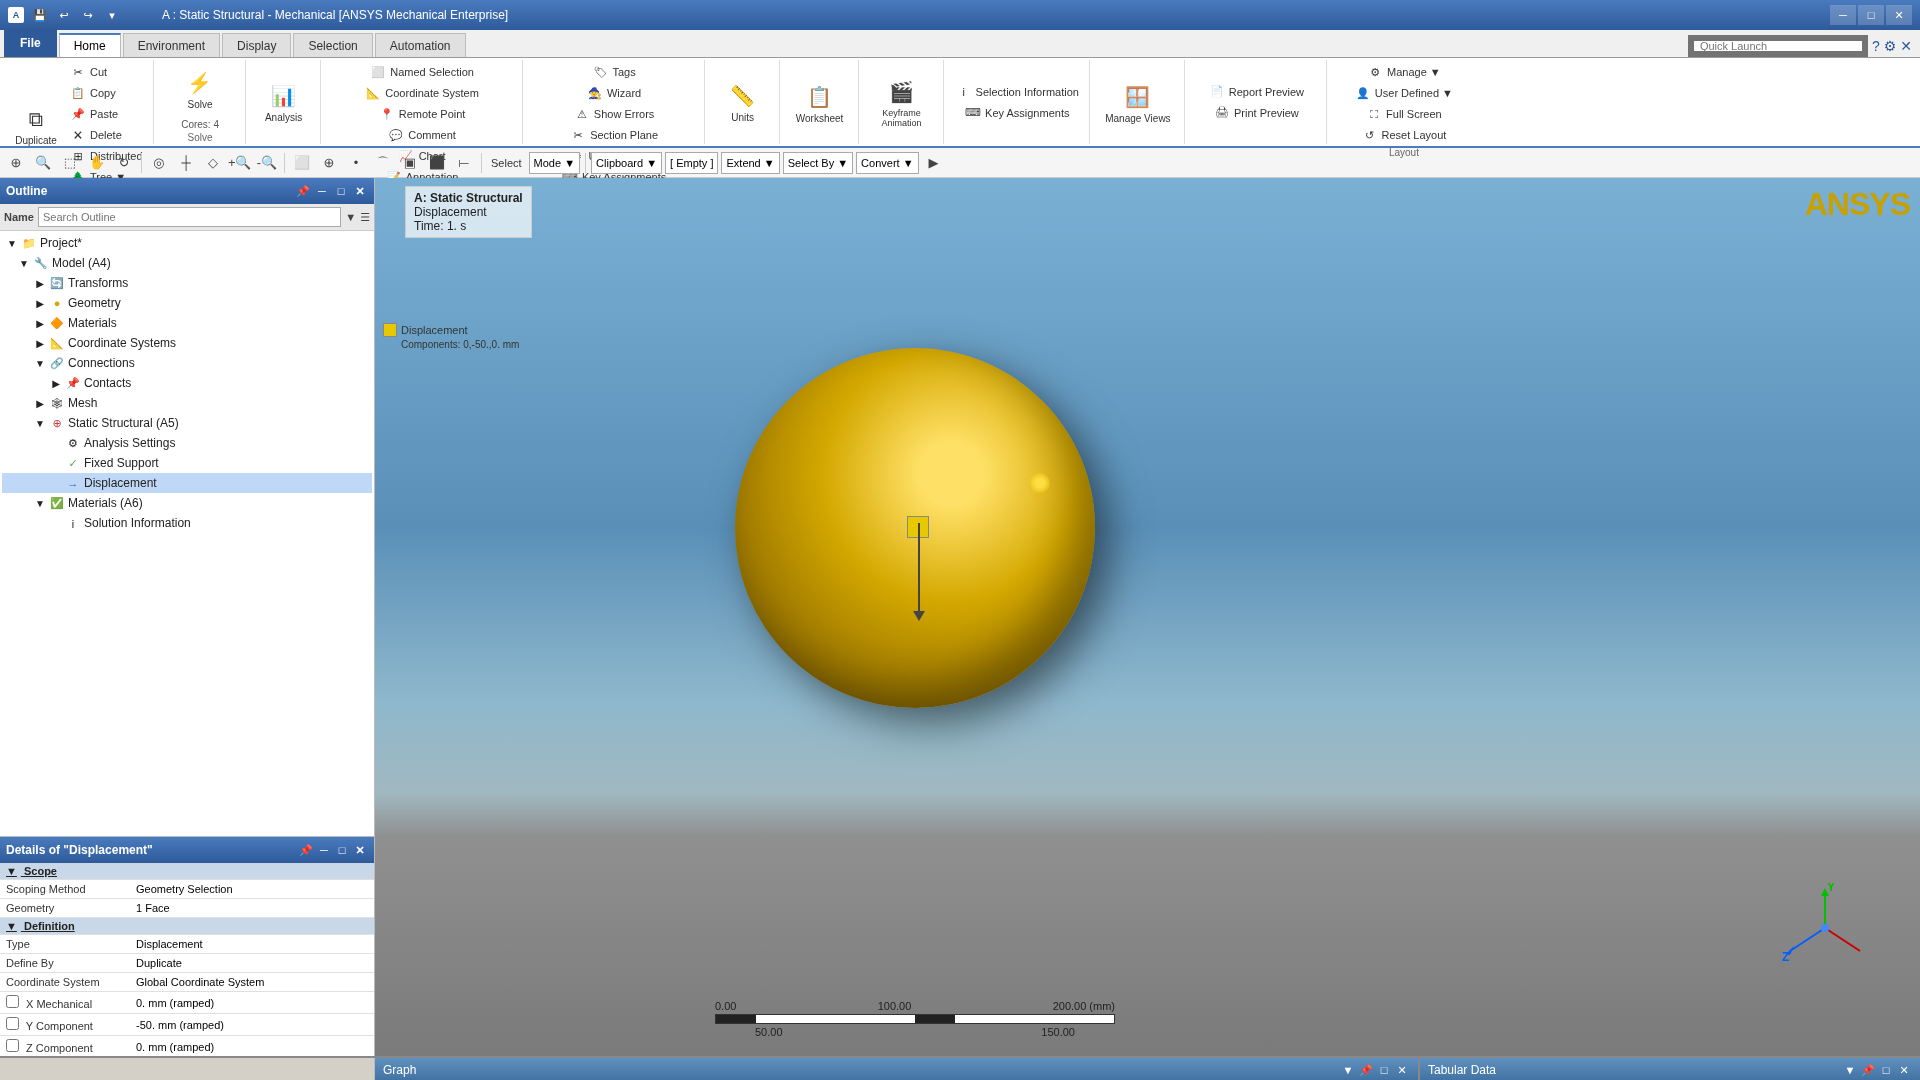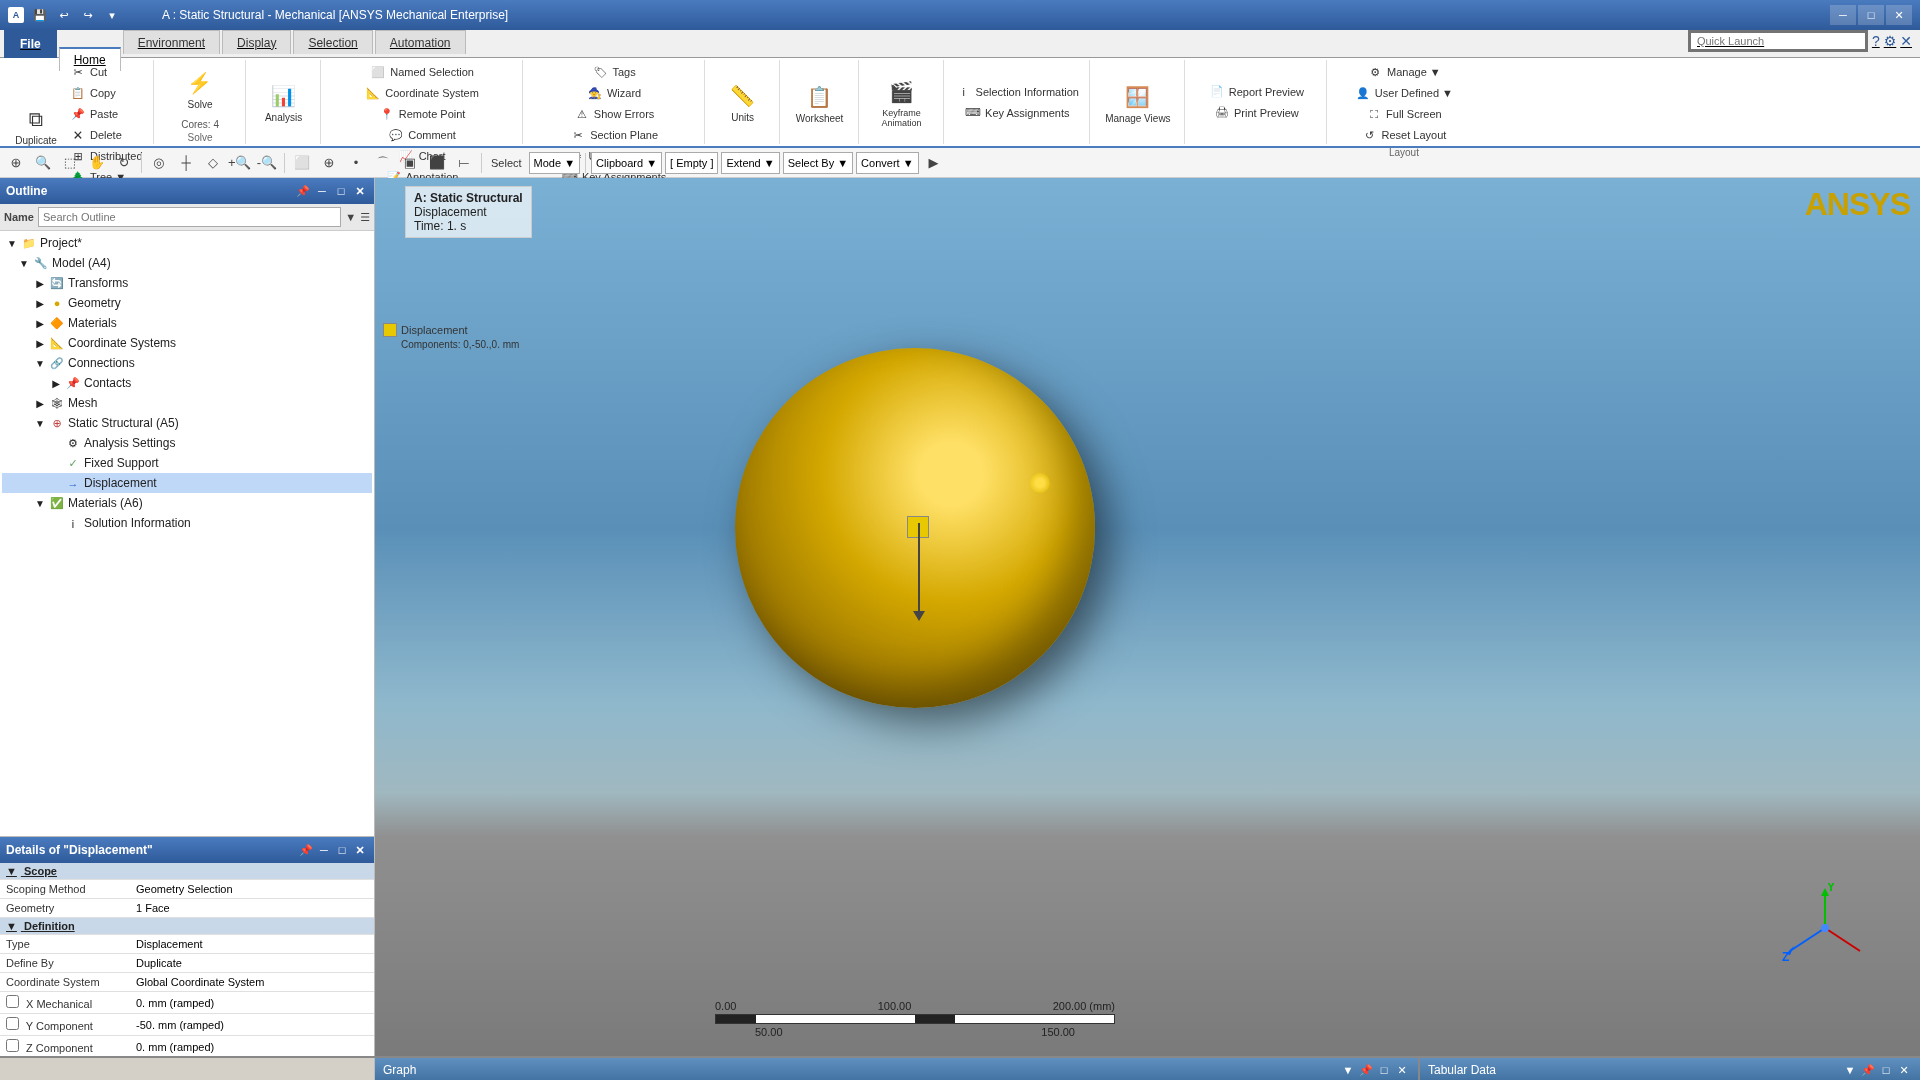--- a/index.html
+++ b/index.html
@@ -18,24 +18,23 @@
     #title-bar .title-left { display: flex; align-items: center; gap: 6px; }
     #title-bar .app-icon { width: 16px; height: 16px; background: #fff; border-radius: 2px; display: flex; align-items: center; justify-content: center; color: #2e5a9a; font-size: 9px; font-weight: bold; }
     #title-bar .win-controls { display: flex; gap: 2px; }
     #title-bar .win-btn { width: 26px; height: 20px; background: rgba(255,255,255,0.2); border: none; color: white; cursor: pointer; font-size: 11px; display: flex; align-items: center; justify-content: center; }
 
     
     #ribbon-tabs {
       background: #f0f0f0;
       height: 28px;
       display: flex;
-      align-items: flex-start;
+      align-items: flex-end;
       border-bottom: 1px solid #999;
       padding-left: 4px;
-      text-decoration: underline;
     }
     .ribbon-tab {
       padding: 4px 14px;
       cursor: pointer;
       font-size: 12px;
       background: #e0e0e0;
       border: 1px solid #bbb;
       border-bottom: none;
       margin-right: 2px;
       color: #333;
@@ -81,21 +80,21 @@
     }
     .ribbon-btn-large .icon { width: 32px; height: 32px; display: flex; align-items: center; justify-content: center; font-size: 20px; }
     .ribbon-btn-small {
       display: flex; align-items: center; gap: 4px; padding: 2px 4px;
       cursor: pointer; border-radius: 2px; font-size: 11px; color: #333;
       white-space: nowrap;
     }
     .ribbon-btn-small .small-icon { width: 16px; height: 16px; display: flex; align-items: center; justify-content: center; font-size: 11px; }
     .ribbon-col { display: flex; flex-direction: column; gap: 1px; justify-content: center; }
     .search-box-quick {
-      height: 22px; border: 3px solid #737373; padding: 4px 6px; font-size: 11px;
+      height: 22px; border: 6px solid #737373; padding: 4px 6px; font-size: 11px;
       width: 180px; background: white;
     }
 
     
     #toolbar {
       background: #f5f5f5;
       height: 30px;
       border-bottom: 1px solid #ccc;
       display: flex;
       align-items: center;

